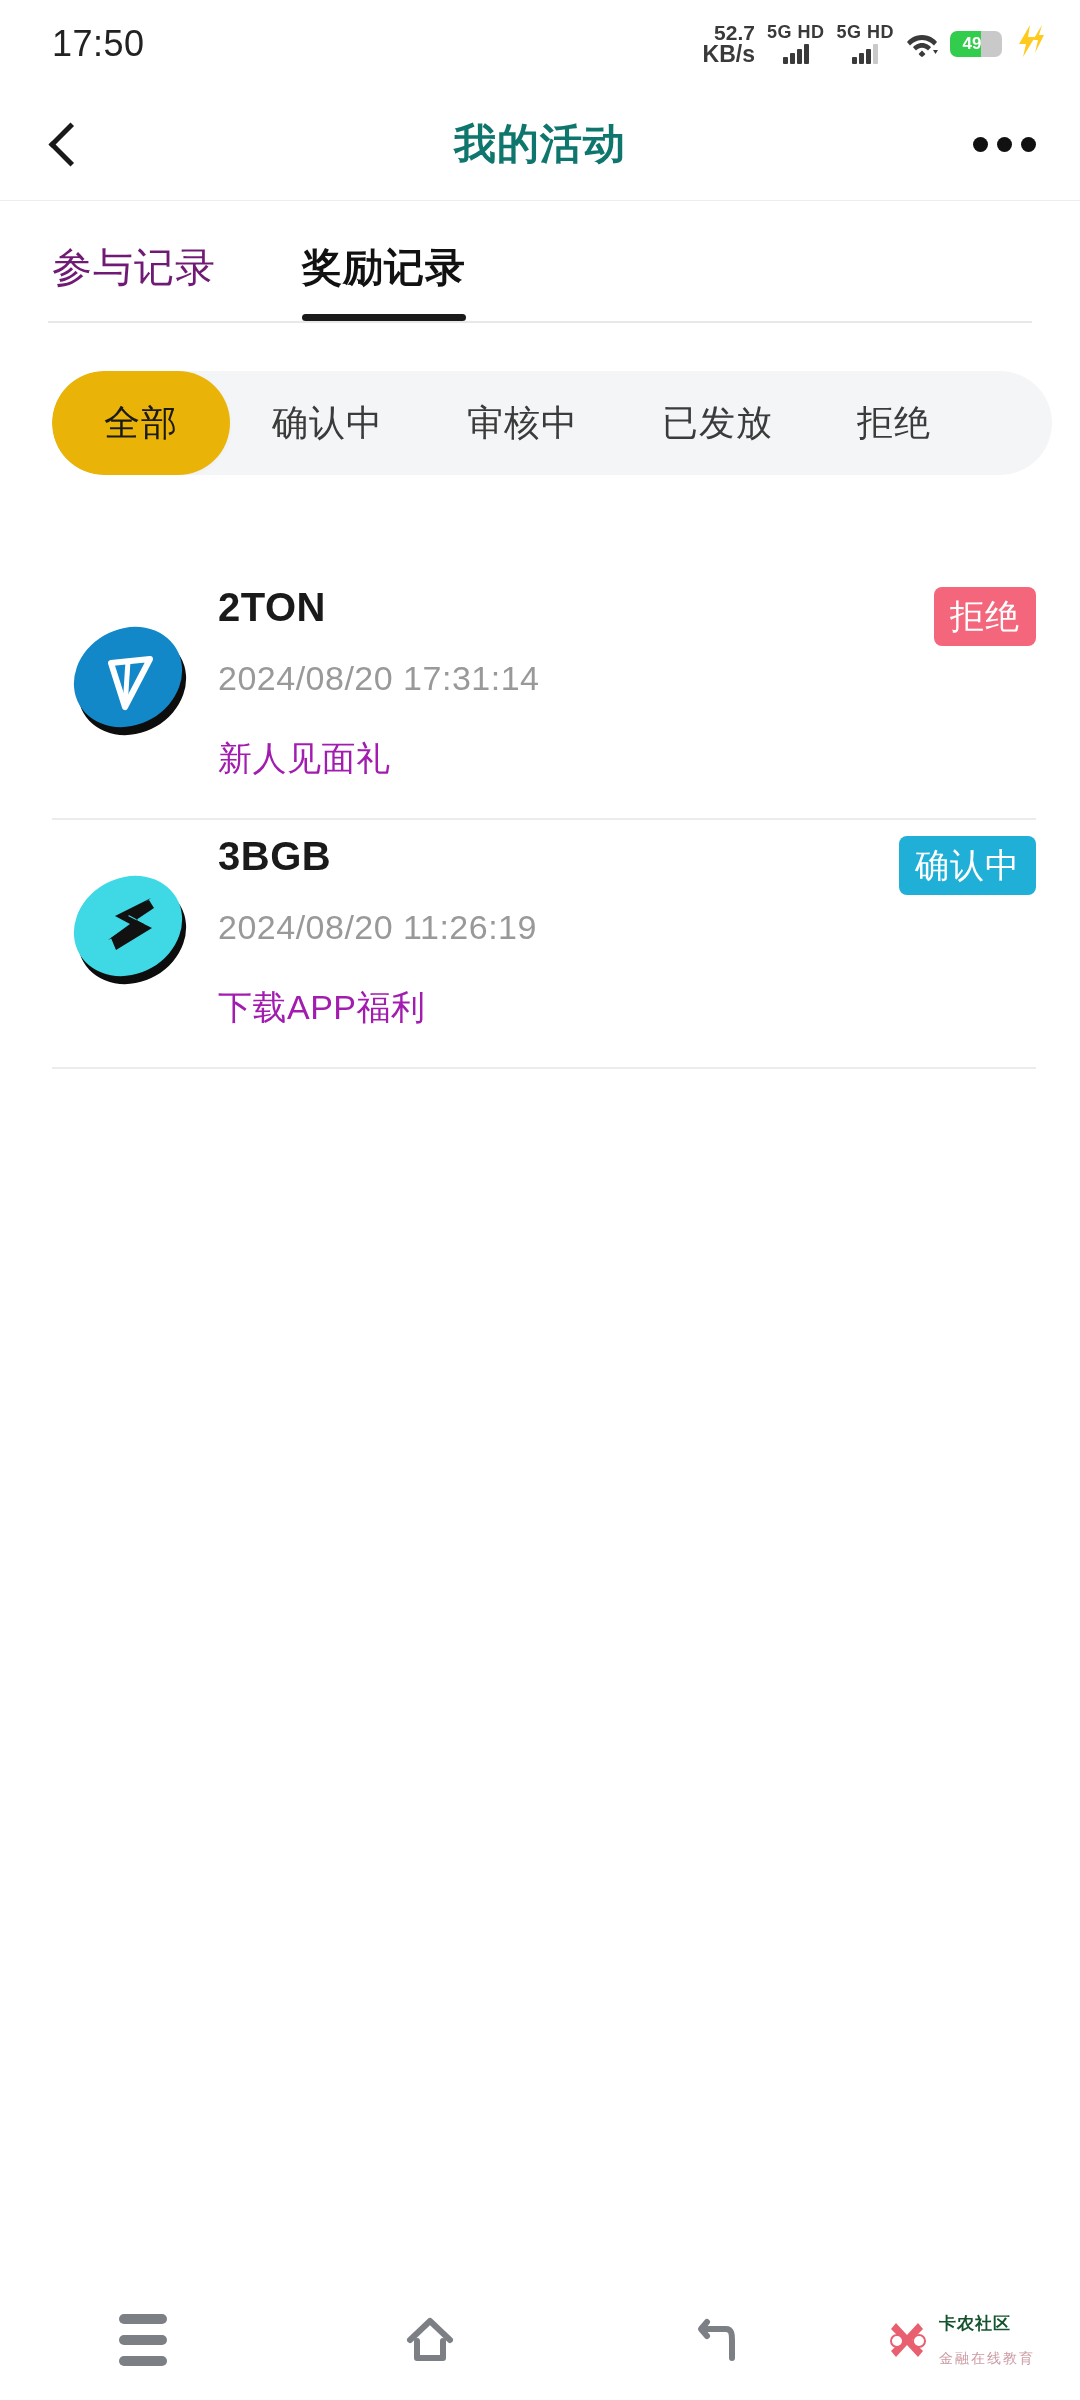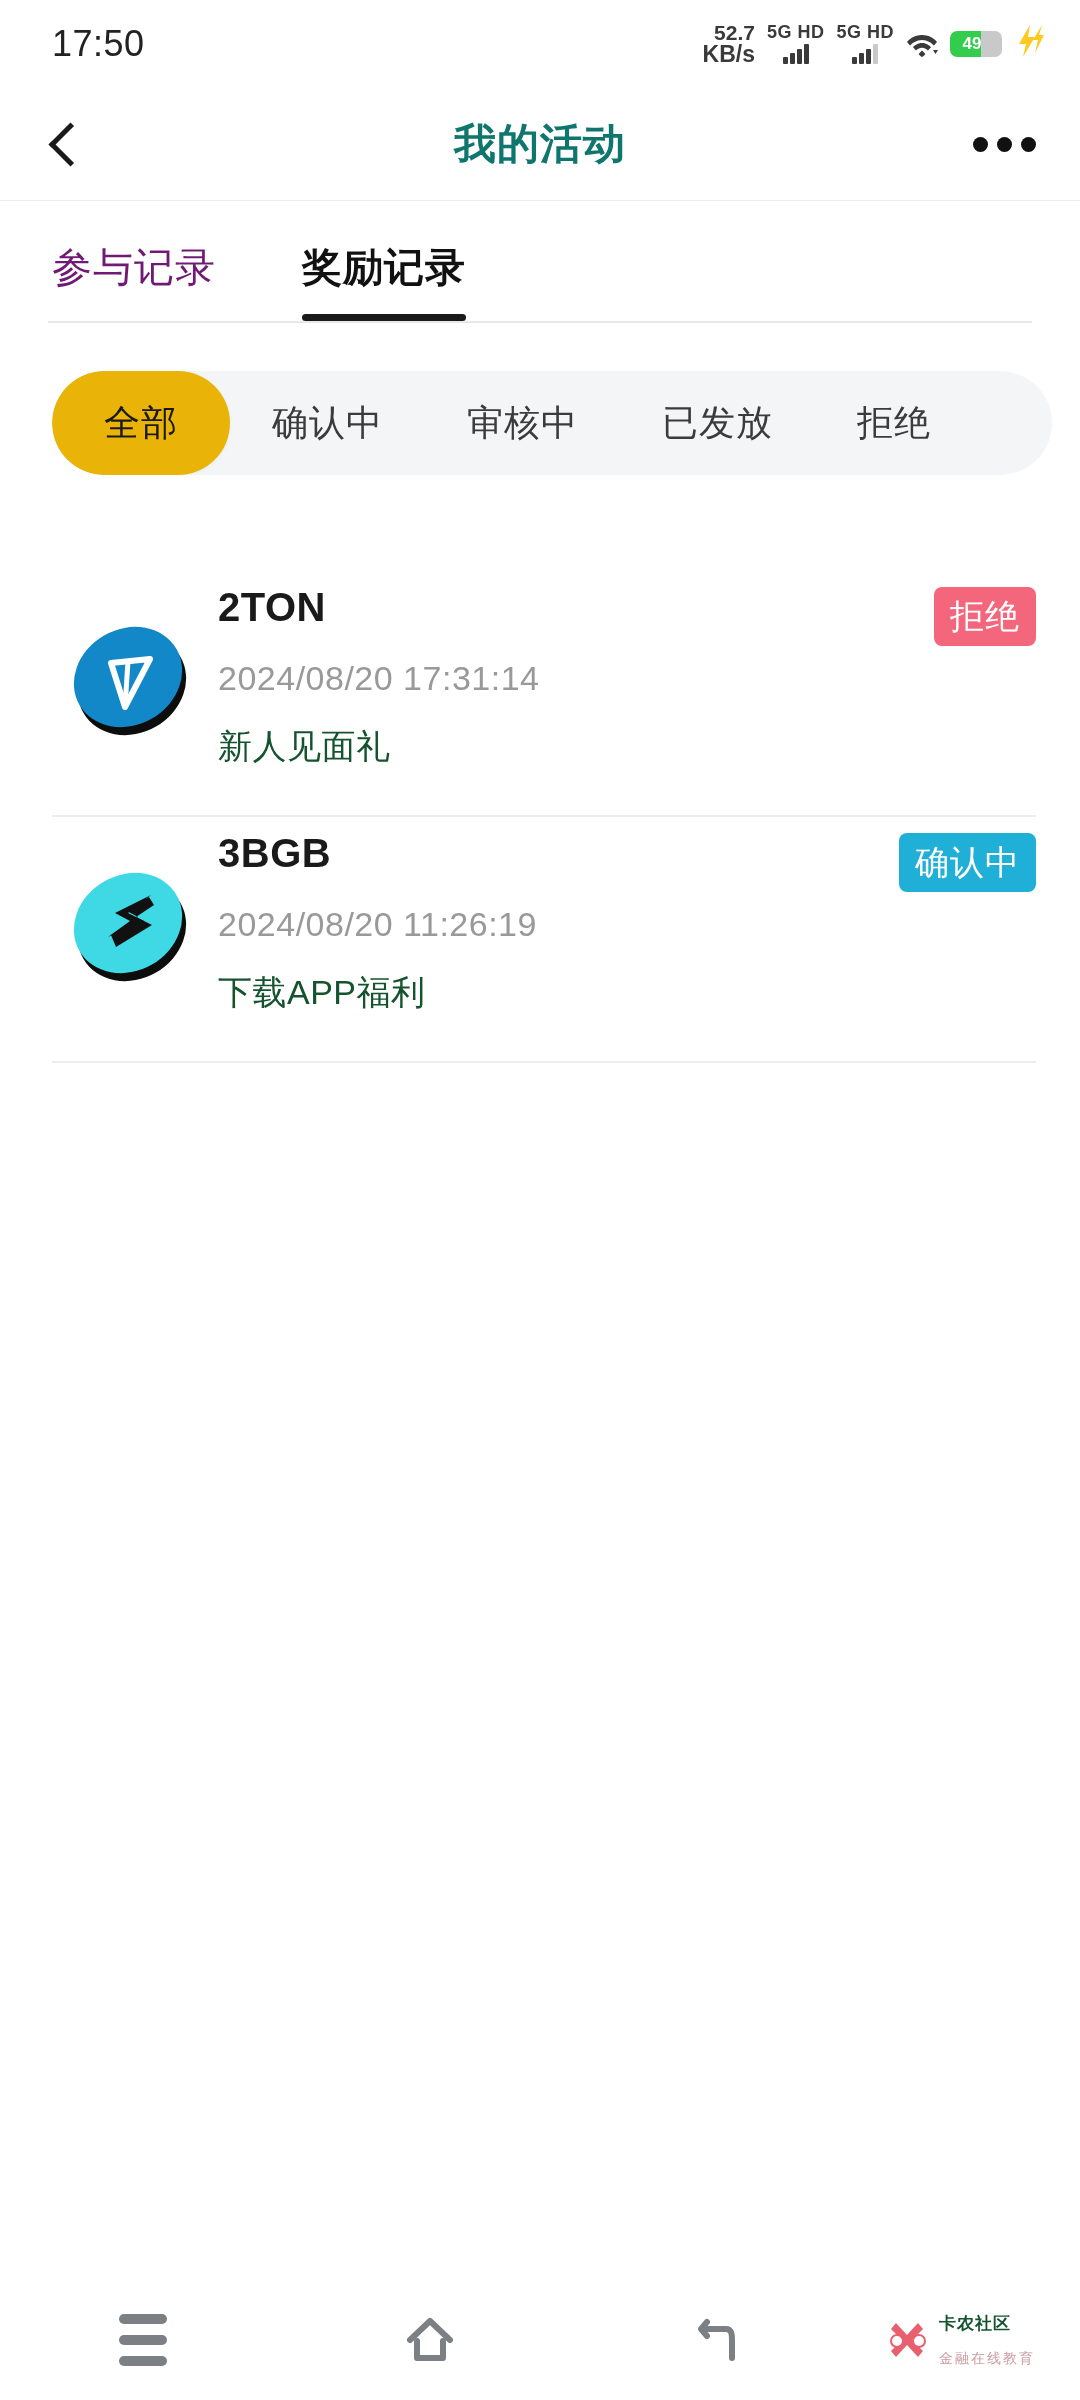--- a/index.html
+++ b/index.html
@@ -248,22 +248,22 @@
     line-height: 1.3;
   }
   .row-date {
     font-size: 34px;
     color: #999999;
     margin-top: 26px;
     letter-spacing: 0.5px;
   }
   .row-desc {
     font-size: 34px;
-    color: #14532d;
-    margin-top: 26px;
+    color: #a21caf;
+    margin-top: 38px;
     letter-spacing: 0.5px;
   }
   .badge {
     flex: 0 0 auto;
     margin-top: 16px;
     font-size: 34px;
     color: #ffffff;
     border-radius: 8px;
     padding: 10px 16px;
     line-height: 1.15;

